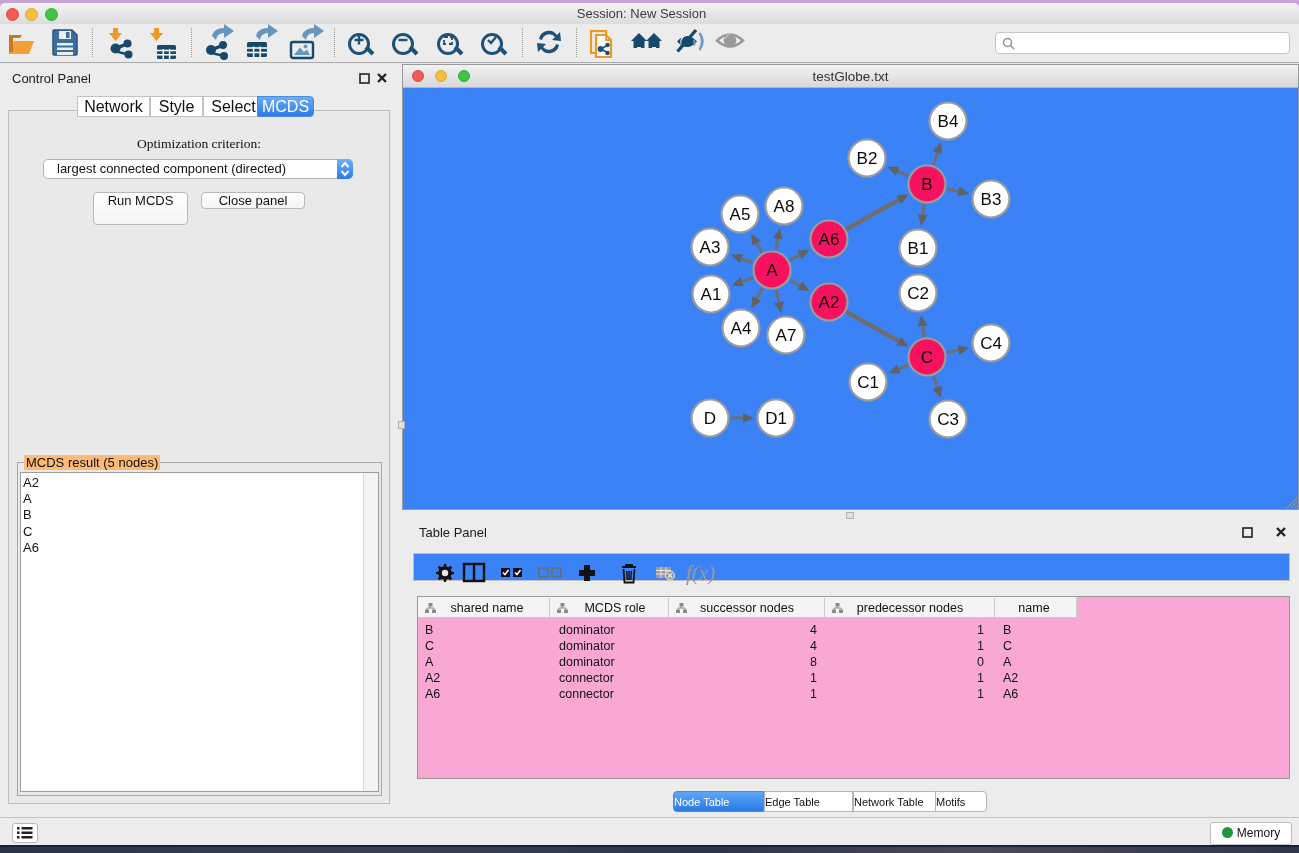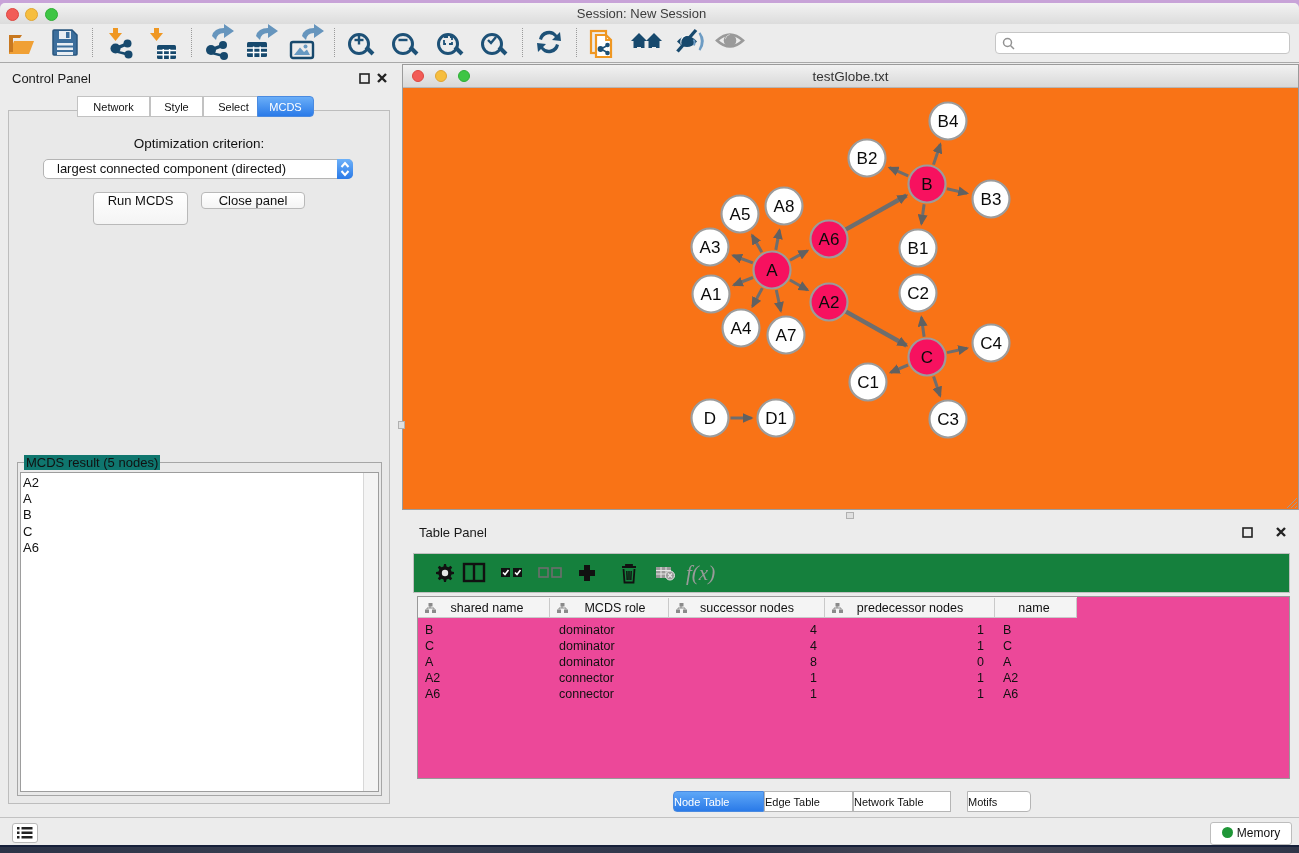--- a/index.html
+++ b/index.html
@@ -12,43 +12,43 @@
 #titlebar { left:0; top:3px; width:1299px; height:21px; background:linear-gradient(#f3f3f3,#dcdcdc); border-radius:5px 5px 0 0; }
 #titlebar .tl { position:absolute; width:13px; height:13px; border-radius:50%; top:5px; }
 #ttext { left:-8px; top:0; width:1299px; text-align:center; font-size:13px; color:#3c3c3c; line-height:21px; }
 #toolbar { left:0; top:24px; width:1299px; height:39px; background:#ececec; border-bottom:1px solid #a9a9a9; }
 .sep { position:absolute; top:4px; height:29px; width:0; border-left:1px dotted #9a9a9a; }
 #searchbox { left:995px; top:32px; width:295px; height:22px; background:#fff; border:1px solid #c6c6c6; border-radius:4px; }
 
 
 #cp-title { left:12px; top:71px; font-size:13px; color:#1a1a1a; }
 #cp-pane { left:8px; top:110px; width:382px; height:694px; border:1px solid #bdbdbd; background:#e9e9e9; }
-.tab { position:absolute; top:96px; height:21px; background:#fff; border:1px solid #c2c2c2; font-size:11px; text-align:center; color:#111; line-height:20px; z-index:5; }
+.tab { position:absolute; top:96px; height:21px; background:#fff; border:1px solid #c2c2c2; font-size:16px; text-align:center; color:#111; line-height:20px; z-index:5; }
 .tabsel { background:linear-gradient(#6aaef8,#2a7ae8); color:#fff; border-color:#4a8ae0; }
-#opt-label { left:0px; top:136px; width:398px; text-align:center; font-size:13.5px; color:#111; }
+#opt-label { left:0px; top:136px; width:398px; text-align:center; font-size:13.5px; color:#111;font-family:Liberation Serif, serif; }
 #dropdown { left:43px; top:159px; width:310px; height:20px; background:#fff; border:1px solid #b4b4b4; border-radius:5px; font-size:13px; line-height:18px; padding-left:13px; color:#111; }
 #ddbtn { left:337px; top:159px; width:16px; height:20px; background:linear-gradient(#6db1f9,#2a7ae8); border-radius:0 5px 5px 0; }
 .btn { position:absolute; background:linear-gradient(#ffffff,#f4f4f4); border:1px solid #b9b9b9; border-radius:4px; font-size:13px; text-align:center; color:#111; }
 #btn-run { left:93px; top:192px; width:95px; height:33px; line-height:15px; }
 #btn-close { left:201px; top:192px; width:104px; height:17px; line-height:15px; }
 #groupbox { left:17px; top:462px; width:365px; height:334px; border:1px solid #a6a6a6; }
-#gb-label { left:24px; top:455px; font-size:13px; background:#0f766e; padding:0 2px; color:#111; }
+#gb-label { left:24px; top:455px; font-size:13px; background:#fdba74; padding:0 2px; color:#111; }
 #listbox { left:20px; top:472px; width:359px; height:320px; background:#fff; border:1px solid #9d9d9d; font-size:13px; line-height:16.2px; padding:2px 0 0 2px; color:#111; }
 #listscroll { left:363px; top:473px; width:15px; height:318px; background:#f4f4f4; border-left:1px solid #d8d8d8; }
 
 
-#netwin { left:402px; top:64px; width:897px; height:446px; background:#f97316; border:1px solid #9b9b9b; }
+#netwin { left:402px; top:64px; width:897px; height:446px; background:#3b82f6; border:1px solid #9b9b9b; }
 #net-titlebar { left:0px; top:0px; width:895px; height:23px; background:linear-gradient(#f2f2f2,#d8d8d8); border-bottom:1px solid #b6b6b6; }
 #net-title { width:895px; text-align:center; font-size:13.5px; line-height:23px; color:#333; }
 .tl2 { position:absolute; width:12px; height:12px; border-radius:50%; top:5px; }
 
 
 #tp-title { left:419px; top:525px; font-size:13px; color:#1a1a1a; }
-#tp-toolbar { left:413px; top:553px; width:877px; height:40px; background:#15803d; border:1px solid #c0c0c0; }
-#tp-table { left:417px; top:596px; width:873px; height:183px; background:#ec4899; border:1px solid #989898; }
+#tp-toolbar { left:413px; top:553px; width:877px; height:28px; background:#3b82f6; border:1px solid #c0c0c0; }
+#tp-table { left:417px; top:596px; width:873px; height:183px; background:#f9a8d4; border:1px solid #989898; }
 .btab { position:absolute; top:791px; height:21px; background:#fff; border:1px solid #b5b5b5; font-size:11px; text-align:left; line-height:20px; color:#111; }
 .btabsel { background:linear-gradient(#5ea7f7,#2a7ae8); color:#fff; border-color:#4a8ae0; }
 
 
 #statusbar { left:0; top:817px; width:1299px; height:28px; background:#ececec; border-top:1px solid #c2c2c2; }
 #listbtn { left:12px; top:823px; width:26px; height:20px; background:#fff; border:1px solid #b9b9b9; border-radius:3px; }
 #membtn { left:1210px; top:822px; width:82px; height:23px; background:#fff; border:1px solid #bdbdbd; border-radius:3px; font-size:12px; line-height:21px; text-align:center; color:#111; }
 #bottomstrip { left:0; top:845px; width:1299px; height:8px; background:linear-gradient(#16203a,#16203a 2px,transparent 2px), linear-gradient(90deg,#2c3347,#3b4153 30%,#2e3449 55%,#4a4a58 75%,#303649); }
 </style>
 </head>
@@ -433,21 +433,21 @@
         <text x="141" y="79">connector</text>
         <text x="399" y="79" text-anchor="end">1</text>
         <text x="566" y="79" text-anchor="end">1</text>
         <text x="585" y="79">A6</text>
     </g>
   </svg>
 </div>
 <div class="btab btabsel" style="left:673px;width:91px;border-radius:4px 0 0 4px;">Node Table</div>
 <div class="btab" style="left:764px;width:89px;">Edge Table</div>
 <div class="btab" style="left:853px;width:98px;">Network Table</div>
-<div class="btab" style="left:967px;width:64px;border-radius:0 4px 4px 0;">Motifs</div>
+<div class="btab" style="left:935px;width:52px;border-radius:0 4px 4px 0;">Motifs</div>
 
 <svg class="abs" style="left:1286px;top:497px;" width="12" height="12">
     <g stroke="#9a9a9a" stroke-width="1">
       <line x1="11" y1="1" x2="1" y2="11"></line>
       <line x1="11" y1="5" x2="5" y2="11"></line>
       <line x1="11" y1="9" x2="9" y2="11"></line>
     </g>
   </svg>
 <div class="abs" style="left:398px;top:421px;width:7px;height:8px;background:#e0e0e0;border:1px solid #b0b0b0;"></div>
 <div class="abs" style="left:846px;top:512px;width:8px;height:7px;background:#e0e0e0;border:1px solid #b0b0b0;"></div>

